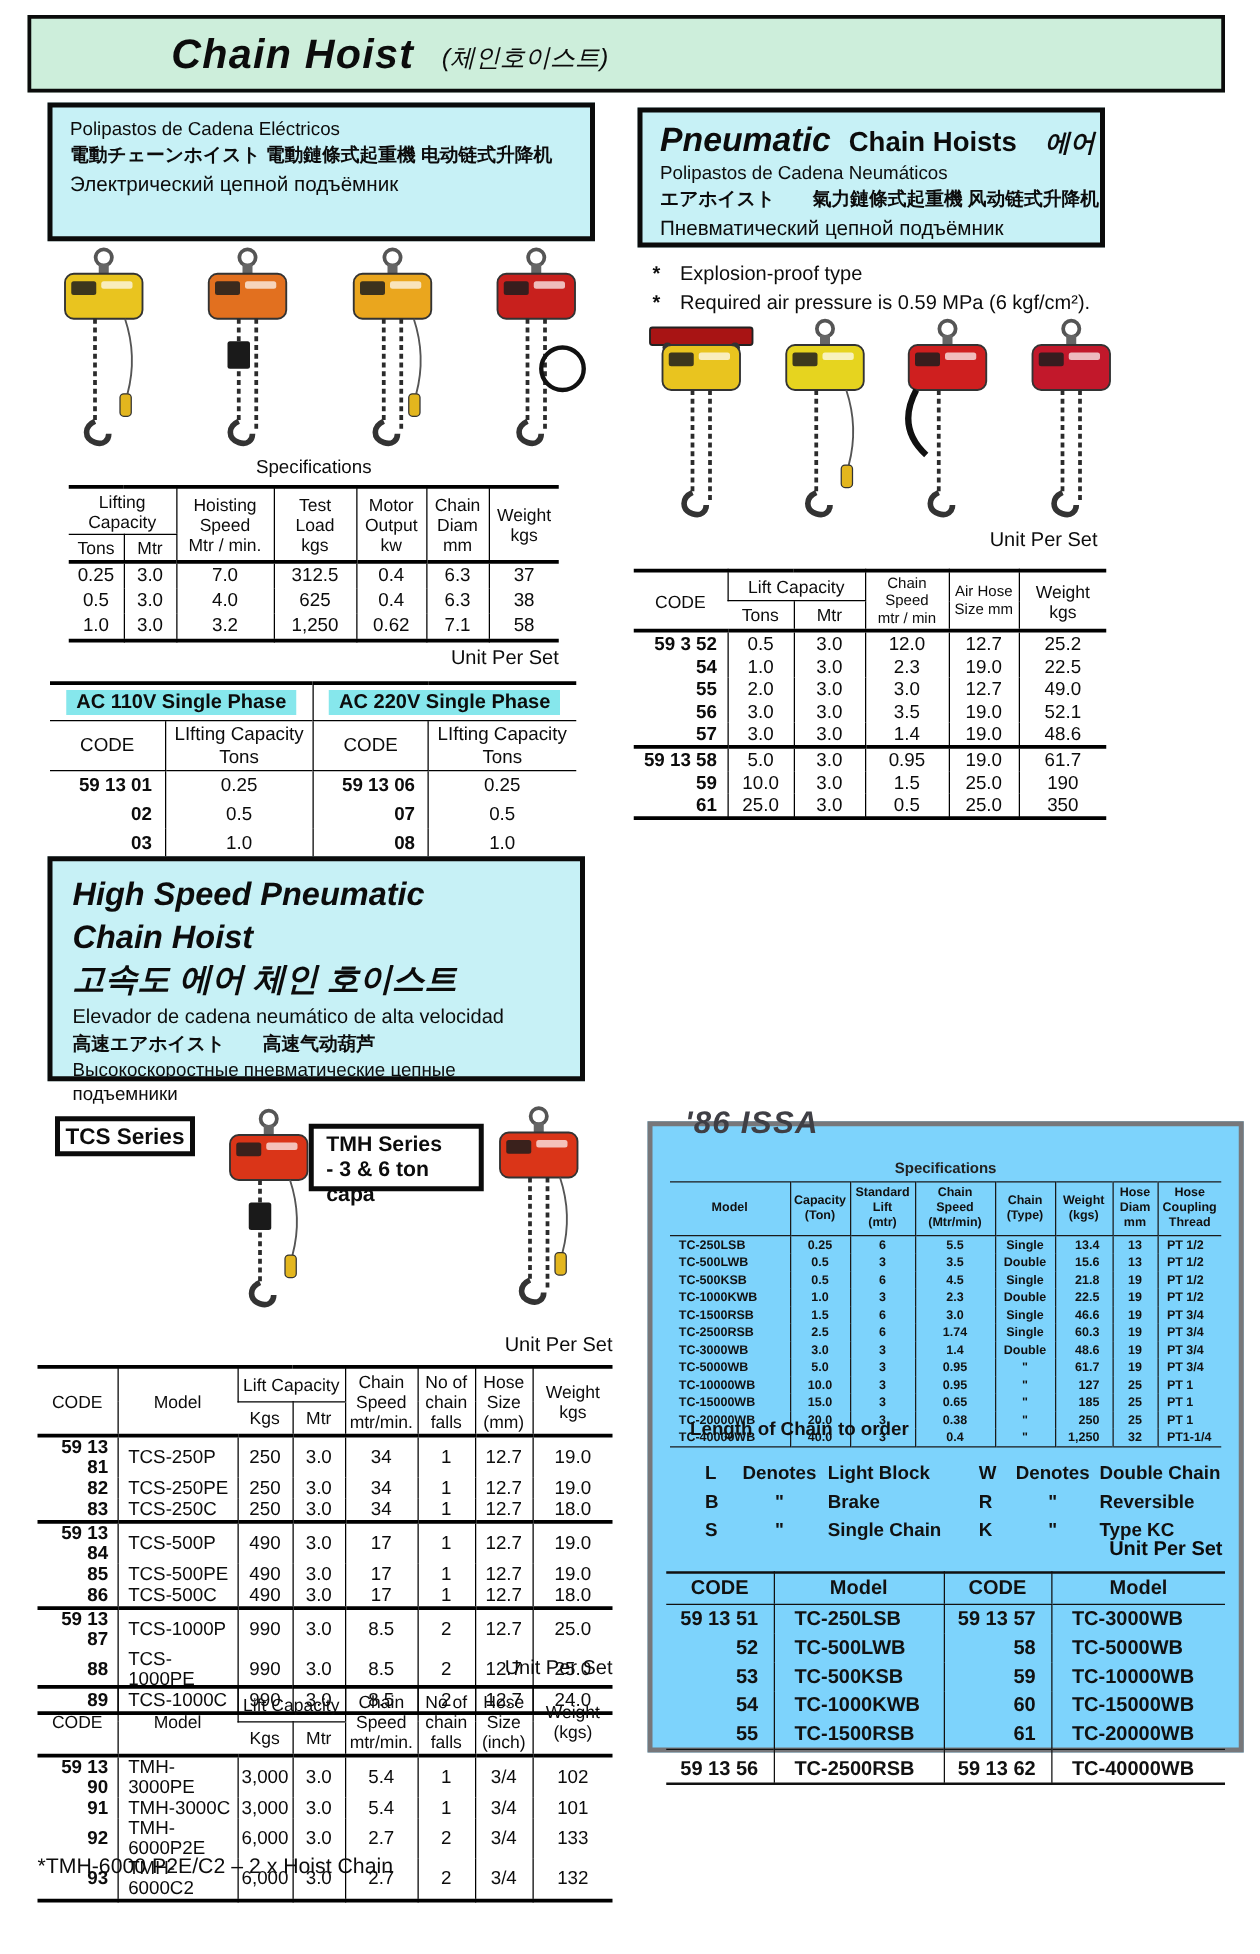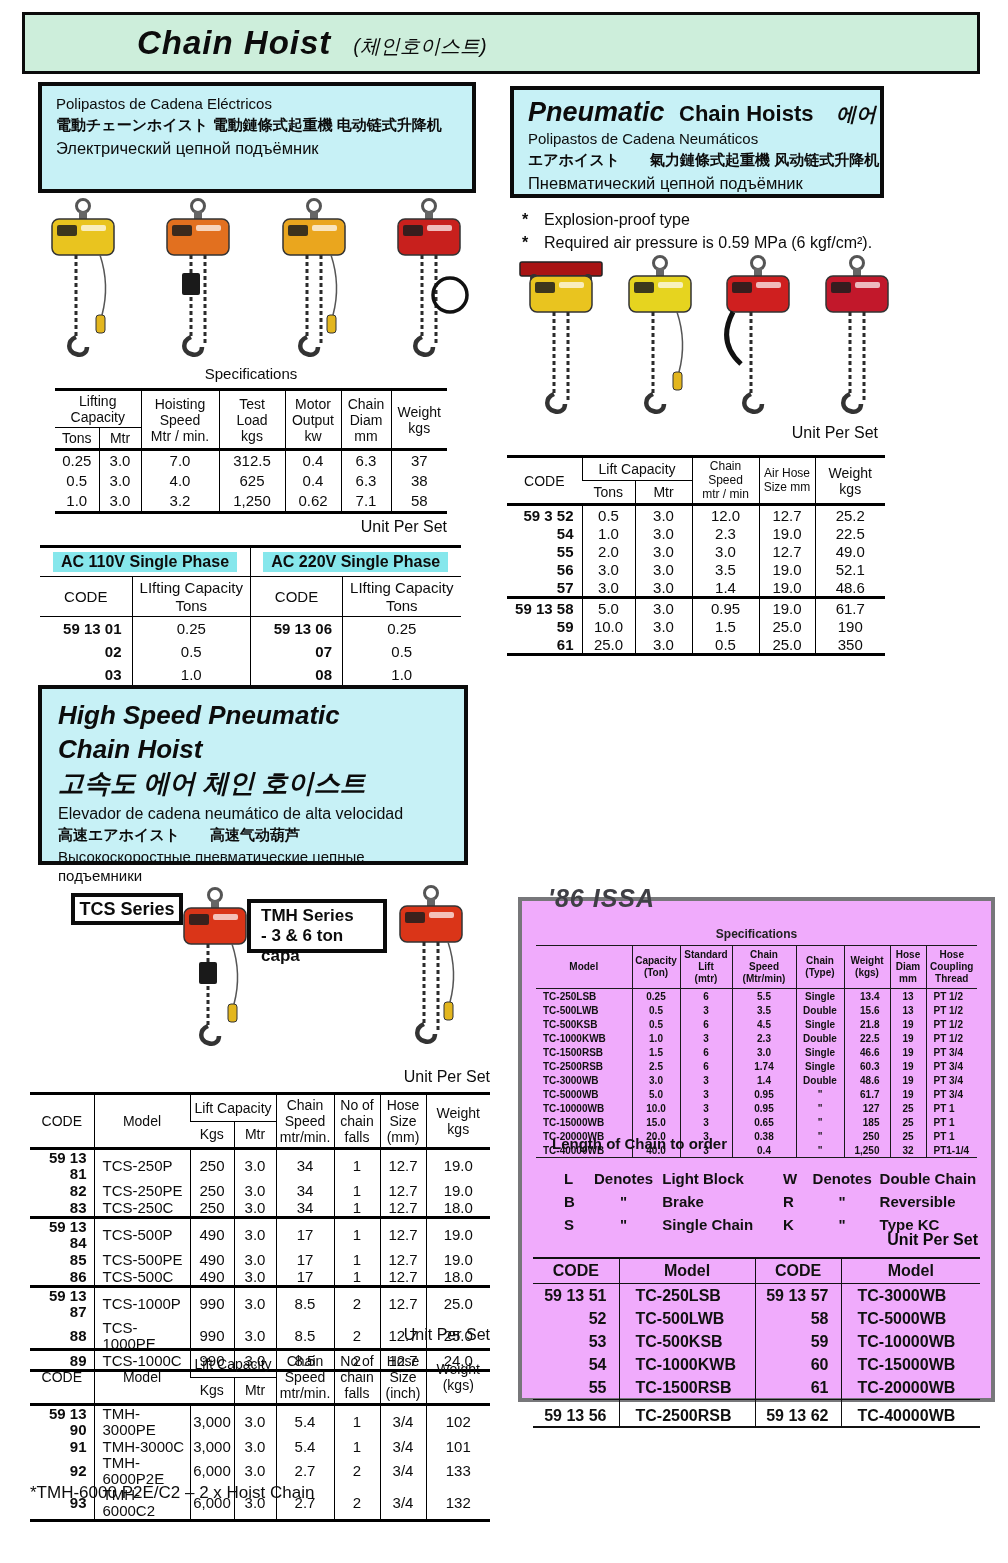--- a/index.html
+++ b/index.html
@@ -80,21 +80,21 @@
   .t-cap th,.t-cap td{border-left:1.5px solid #000}
   .t-cap tr>*:first-child{border-left:none}
   .t-cap td{height:17px;line-height:16px;font-size:15px}
   .t-cap tbody td:first-child{font-weight:bold;text-align:right;padding-right:7px;border-left:none}
   .t-cap tbody td:nth-child(2){text-align:left;padding-left:8px}
   .t-cap tbody+tbody tr:first-child td{border-top:3px solid #000}
 
   .footnote{font-size:17px}
 
   
-  .panel{background:#f0abfc;border:4px solid #77777a;box-sizing:border-box}
+  .panel{background:#7dd3fc;border:4px solid #77777a;box-sizing:border-box}
   .issa-label{font-style:italic;font-weight:bold;font-size:25px;color:#3f3f45;letter-spacing:1px}
   .issa-cap{font-size:12px;font-weight:bold;text-align:center;color:#222}
 
   .t-issa{width:441px;border-top:1.5px solid #1a1a1a;border-bottom:1.5px solid #1a1a1a;
           font-size:10px;font-weight:bold;text-align:center;color:#111}
   .t-issa th{font-size:10px;font-weight:bold;line-height:1.2;padding:3px 0;border-bottom:1.5px solid #1a1a1a}
   .t-issa th,.t-issa td{border-left:1px solid #1a1a1a}
   .t-issa tr>*:first-child{border-left:none}
   .t-issa td{height:14px;line-height:13px;padding:0}
   .t-issa td:first-child{text-align:left;padding-left:7px}
@@ -476,21 +476,21 @@
 
   <div class="abs box cyan" style="left:38px;top:685px;width:430px;height:180px;padding:10px 0 0 16px">
     <div class="hsline">High Speed Pneumatic</div>
     <div class="hsline">Chain Hoist</div>
     <div class="hsline">고속도 에어 체인 호이스트</div>
     <div class="hs-es">Elevador de cadena neumático de alta velocidad</div>
     <div class="hs-cjk">高速エアホイスト　　高速气动葫芦</div>
     <div class="hs-ru">Высокоскоростные пневматические цепные подъемники</div>
   </div>
 
-  <div class="abs label-box" style="left:71px;top:893px;width:112px;height:32px;font-size:18px;text-align:center;line-height:25px">TCS Series</div>
+  <div class="abs label-box" style="left:44px;top:893px;width:112px;height:32px;font-size:18px;text-align:center;line-height:25px">TCS Series</div>
   <span class="abs" style="left:172px;top:886px"><svg width="86" height="172" viewBox="0 0 86 172" xmlns="http://www.w3.org/2000/svg">
         <circle cx="43" cy="9" r="6.5" fill="none" stroke="#555" stroke-width="3"></circle>
         <rect x="39" y="14" width="8" height="8" fill="#666"></rect>
         <rect x="12" y="22" width="62" height="36" rx="7" fill="#da3518" stroke="#333" stroke-width="1.5"></rect>
         <rect x="17" y="28" width="20" height="11" rx="2" fill="#1d1d1d" opacity="0.85"></rect>
         <rect x="41" y="28" width="25" height="6" rx="2" fill="#ffffff" opacity="0.7"></rect>
         <line x1="36" y1="58" x2="36" y2="140" stroke="#2b2b2b" stroke-width="3" stroke-dasharray="4 3"></line>
         <rect x="27" y="76" width="18" height="22" rx="2" fill="#1a1a1a"></rect>
         <path d="M60 58 q10 30 2 60" fill="none" stroke="#555" stroke-width="1.5"></path>
         <rect x="56" y="118" width="9" height="18" rx="3" fill="#e3b61e" stroke="#333"></rect>

